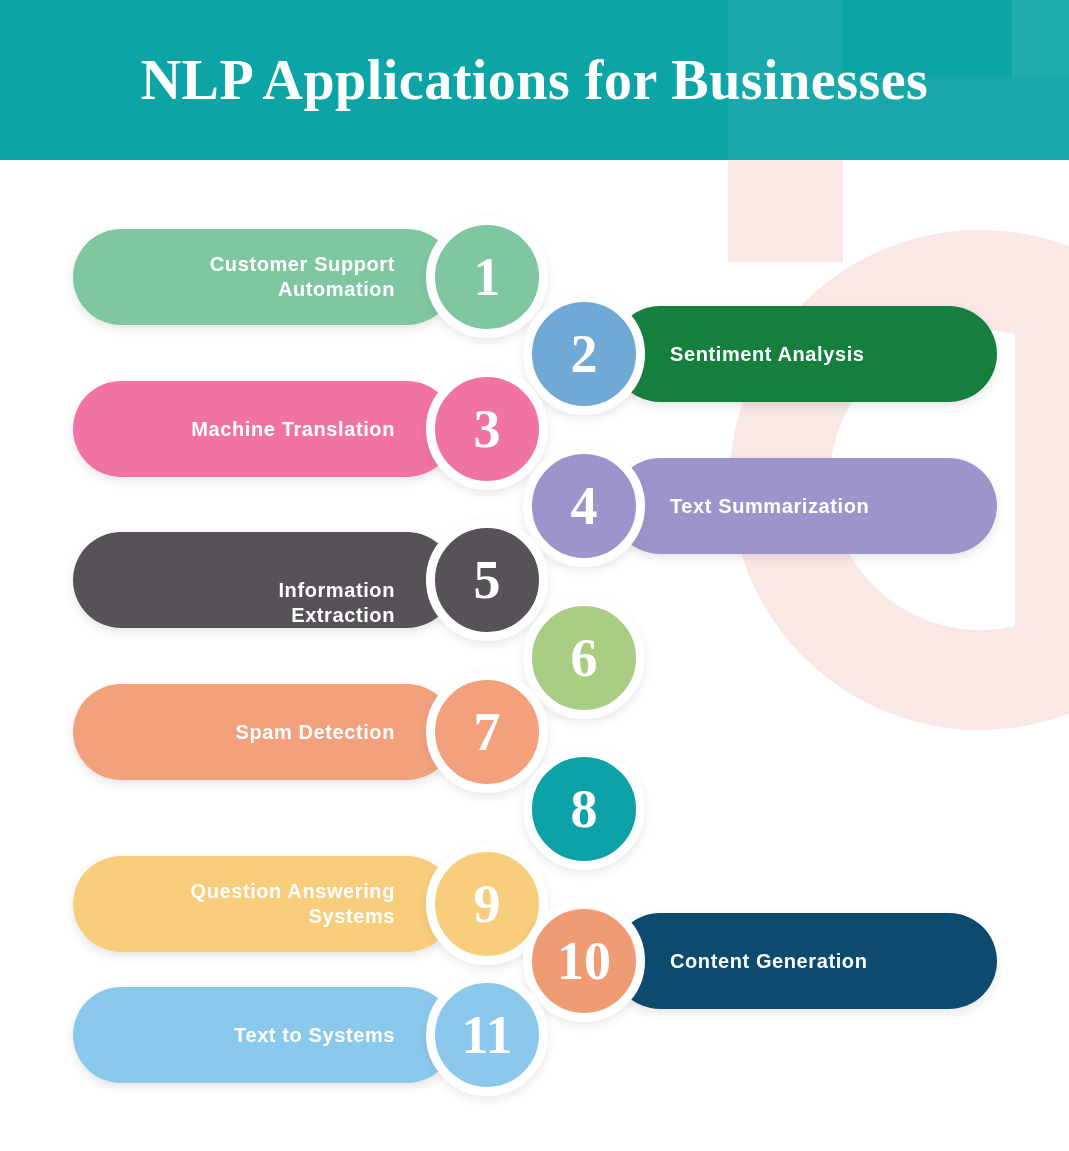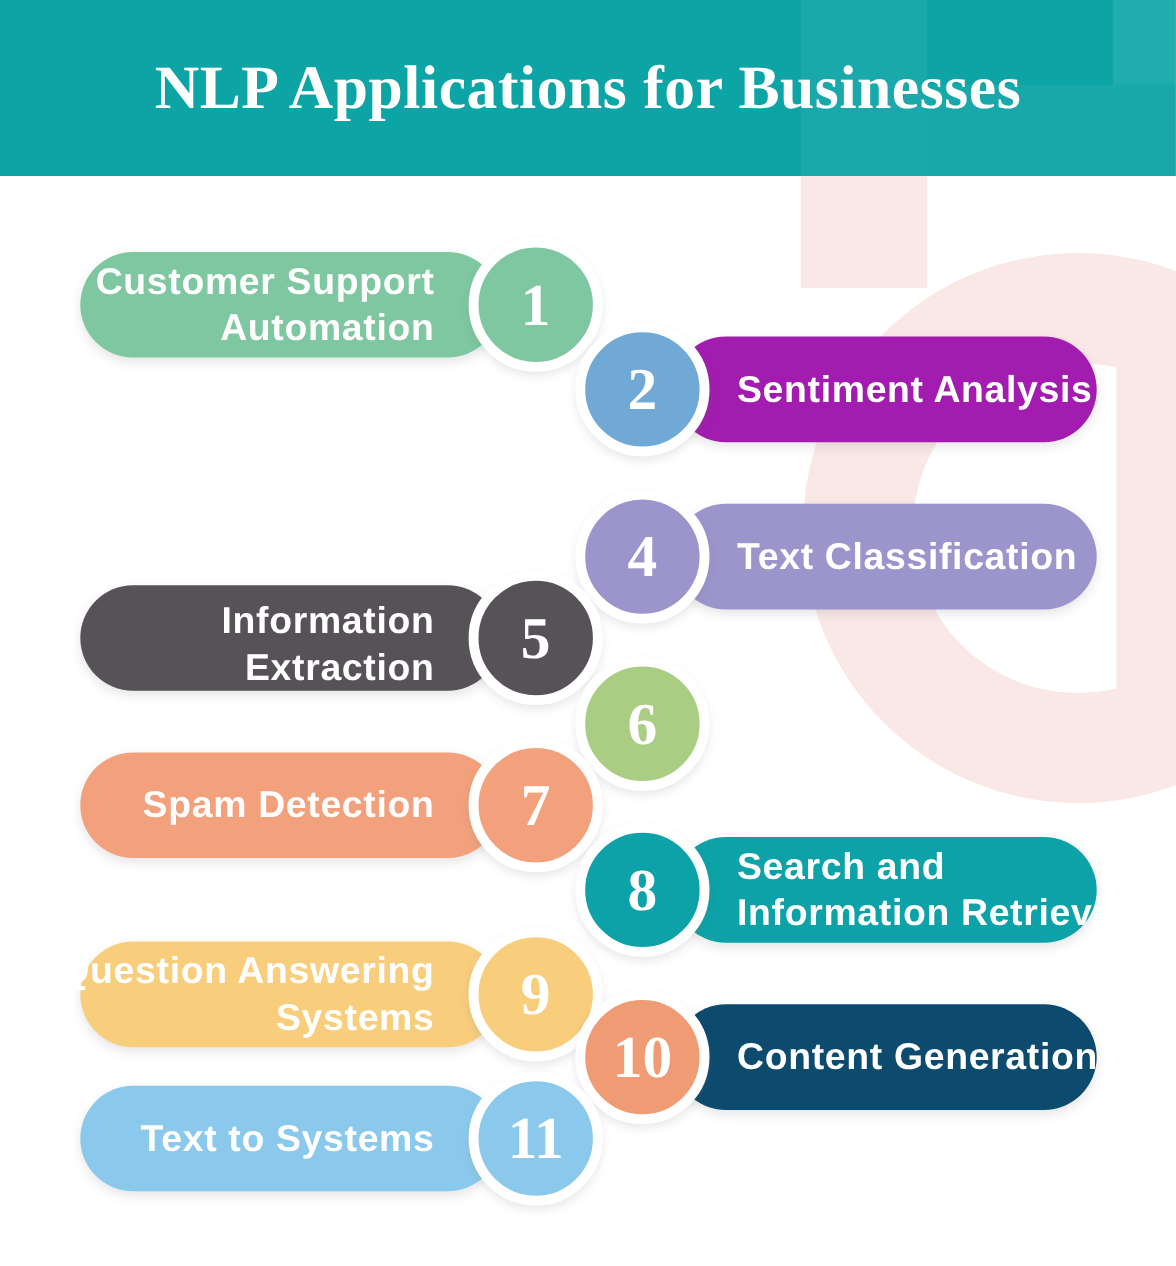--- a/index.html
+++ b/index.html
@@ -41,21 +41,21 @@
   
   .item{position:absolute;left:0;width:100%;height:96px;z-index:1;}
   .pill{
     position:absolute;top:0;height:96px;border-radius:48px;
     display:flex;align-items:center;
     box-shadow:0 4px 10px rgba(110,110,110,0.18);
   }
   .item.left  .pill{left:73px;width:382px;justify-content:flex-end;}
   .item.right .pill{left:612px;width:385px;justify-content:flex-start;}
   .label{
-    color:#ffffff;font-size:34px;font-weight:bold;
+    color:#ffffff;font-size:20px;font-weight:bold;
     letter-spacing:0.6px;line-height:1.25;white-space:pre;
   }
   .item.left  .label{text-align:right;padding-right:60px;padding-left:24px;}
   .item.right .label{text-align:left;padding-left:58px;padding-right:24px;}
   .num-circle{
     position:absolute;top:-13px;width:104px;height:104px;
     box-sizing:content-box;border:9px solid #ffffff;border-radius:50%;
     display:flex;align-items:center;justify-content:center;
     box-shadow:0 4px 8px rgba(110,110,110,0.15);
   }
@@ -86,32 +86,40 @@
     <div class="pill" style="background-color: rgb(126, 199, 161);">
       <span class="label">Customer Support
 Automation</span>
     </div>
     <div class="num-circle" style="background-color: rgb(126, 199, 161);">
       <span class="num">1</span>
     </div>
   </div>
 
   <div class="item right" style="top:306px">
-    <div class="pill" style="background-color: #a21caf;">
+    <div class="pill" style="background-color: #15803d;">
       <span class="label">Sentiment Analysis</span>
     </div>
     <div class="num-circle" style="background-color: rgb(112, 169, 213);">
       <span class="num">2</span>
     </div>
   </div>
 
+  <div class="item left" style="top:381px">
+    <div class="pill" style="background-color: rgb(241, 115, 163);">
+      <span class="label">Machine Translation</span>
+    </div>
+    <div class="num-circle" style="background-color: rgb(241, 115, 163);">
+      <span class="num">3</span>
+    </div>
+  </div>
 
   <div class="item right" style="top:458px">
     <div class="pill" style="background-color: rgb(156, 149, 204);">
-      <span class="label">Text Classification</span>
+      <span class="label">Text Summarization</span>
     </div>
     <div class="num-circle" style="background-color: rgb(156, 149, 204);">
       <span class="num">4</span>
     </div>
   </div>
 
   <div class="item left" style="top:532px">
     <div class="pill" style="background-color: rgb(87, 82, 87); align-items: flex-end;">
       <span class="label">Information
 Extraction</span>
@@ -130,24 +138,20 @@
   <div class="item left" style="top:684px">
     <div class="pill" style="background-color: rgb(242, 161, 124);">
       <span class="label">Spam Detection</span>
     </div>
     <div class="num-circle" style="background-color: rgb(242, 161, 124);">
       <span class="num">7</span>
     </div>
   </div>
 
   <div class="item right" style="top:761px">
-    <div class="pill" style="background-color: rgb(12, 162, 167);">
-      <span class="label">Search and
-Information Retrieval</span>
-    </div>
     <div class="num-circle" style="background-color: rgb(12, 162, 167);">
       <span class="num">8</span>
     </div>
   </div>
 
   <div class="item left" style="top:856px">
     <div class="pill" style="background-color: rgb(248, 206, 124);">
       <span class="label">Question Answering
 Systems</span>
     </div>

